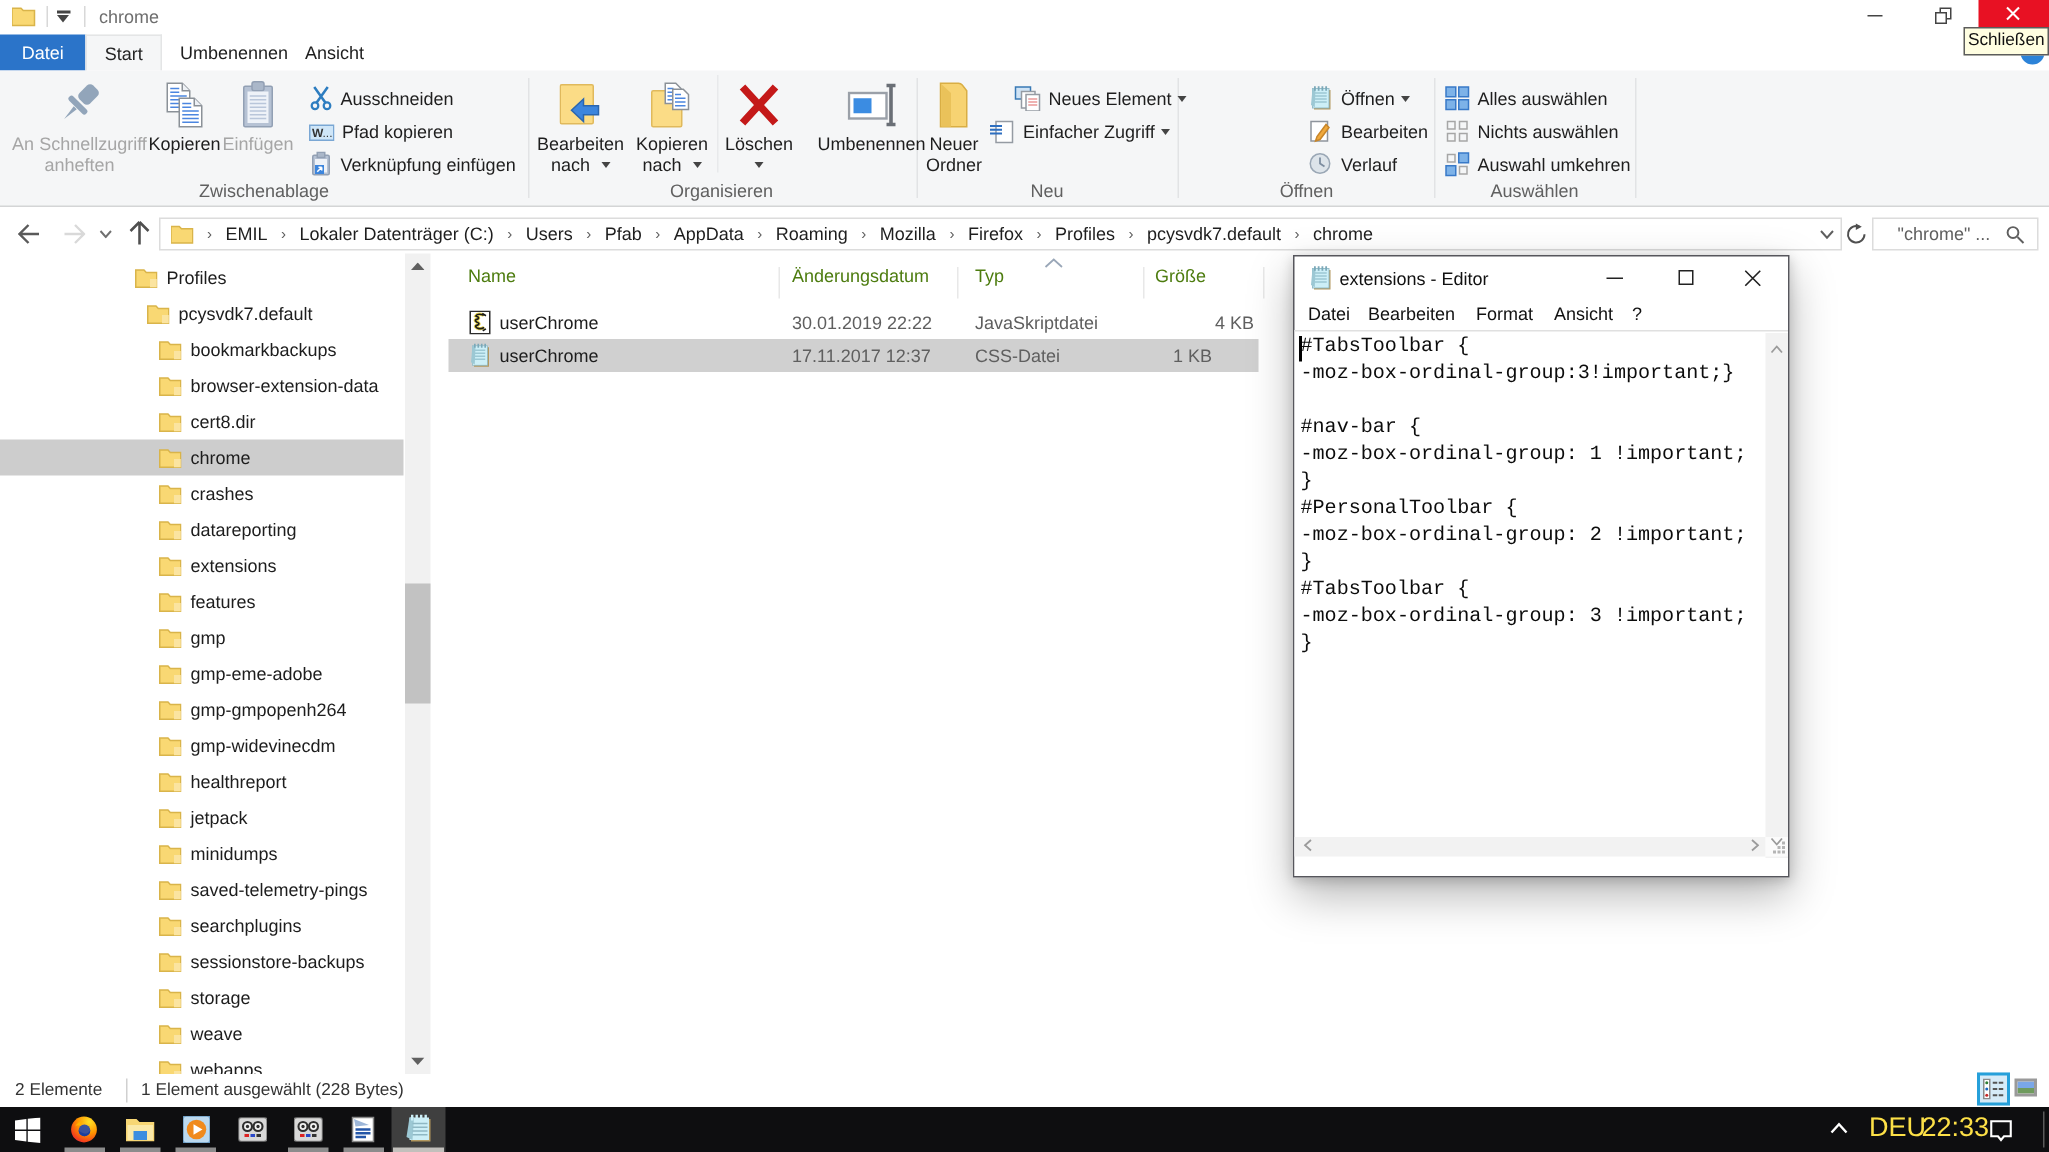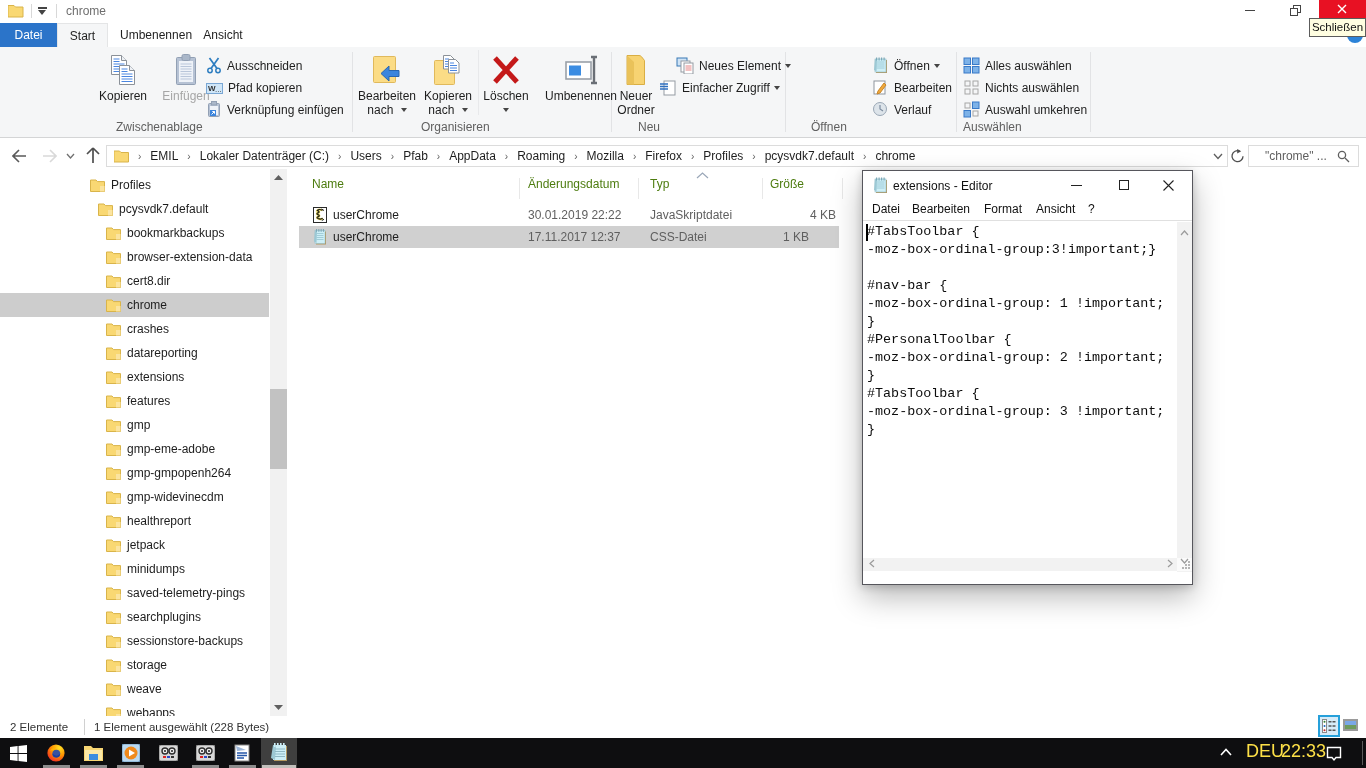--- a/index.html
+++ b/index.html
@@ -6,21 +6,21 @@
 .a{position:absolute}
 .txt{white-space:nowrap}
 
 #titlebar{left:0;top:0;width:1366px;height:23px;background:#fff}
 #tabrow{left:0;top:23px;width:1366px;height:24px;background:#fff}
 .tab{position:absolute;top:0;height:24px;line-height:24px;font-size:12px;color:#1e1e1e;text-align:center}
 #tab-datei{left:0;width:57px;background:#2b74c9;color:#fff}
 #tab-start{left:57px;width:51px;background:#f5f6f7;border:1px solid #e4e5e6;border-bottom:none;color:#242424}
 #ribbon{left:0;top:47px;width:1366px;height:91px;background:#f5f6f7;border-bottom:1px solid #d4d5d6}
 .gsep{position:absolute;top:5px;height:80px;width:1px;background:#e2e3e5}
-.glabel{position:absolute;top:73px;width:120px;text-align:left;font-size:12px;color:#606060}
+.glabel{position:absolute;top:73px;width:120px;text-align:center;font-size:12px;color:#606060}
 .bigbtn{position:absolute;top:4px;text-align:center;font-size:12px;color:#1e1e1e}
 .bigbtn .ic{height:38px;display:flex;align-items:center;justify-content:center}
 .bigbtn .l1,.bigbtn .l2{line-height:14px}
 .dis{color:#a6a6a6}
 .smallrow{position:absolute;height:21px;font-size:12px;color:#1e1e1e;display:flex;align-items:center}
 .smallrow svg{margin-right:5px}
 .dd{display:inline-block;width:0;height:0;border-left:3.5px solid transparent;border-right:3.5px solid transparent;border-top:4px solid #444;vertical-align:2px;margin-left:4px}
 #addrbox{left:106px;top:145px;width:1122px;height:22px;border:1px solid #dcdcdc;background:#fff;display:flex;align-items:center;font-size:12px;color:#1e1e1e}
 .crumbsep{color:#5f5f5f;font-size:10px;padding:0 9px}
 #searchbox{left:1248px;top:145px;width:111px;height:22px;border:1px solid #dcdcdc;background:#fff;font-size:12px;color:#5f5f5f;line-height:20px;padding-left:16px}
@@ -94,38 +94,51 @@
   <div class="gsep" style="left:611px"></div>
   <div class="gsep" style="left:785px"></div>
   <div class="gsep" style="left:956px"></div>
   <div class="gsep" style="left:1090px"></div>
   <div class="glabel" style="left:116px">Zwischenablage</div>
   <div class="glabel" style="left:421px">Organisieren</div>
   <div class="glabel" style="left:638px">Neu</div>
   <div class="glabel" style="left:811px">Öffnen</div>
   <div class="glabel" style="left:963px">Auswählen</div>
 
+  <div class="bigbtn dis" style="left:8px;width:90px">
+    <div class="ic">
+        <svg width="28" height="32" viewBox="0 0 28 32">
+          <g fill="#92a5ba" transform="rotate(45 14 15)">
+            <rect x="9" y="0" width="10" height="13" rx="3"></rect>
+            <rect x="6" y="14.5" width="16" height="4" rx="1.8"></rect>
+            <path d="M12.6 19 h2.8 l-1.4 10.5 z"></path>
+          </g>
+        </svg>
+      </div>
+    <div class="l1">An Schnellzugriff</div>
+      <div class="l2">anheften</div>
+  </div>
   <div class="bigbtn" style="left:99px;width:48px">
     <div class="ic">
         <svg width="26" height="32" viewBox="0 0 26 32">
           <g>
             <path d="M1.5 1.5 h10 l5 5 v14 h-15 z" fill="#fff" stroke="#8b9198"></path>
             <path d="M11.5 1.5 v5 h5" fill="#eef1f5" stroke="#8b9198"></path>
             <path d="M3.5 5 h6 M3.5 7.5 h6 M3.5 10 h11 M3.5 12.5 h11 M3.5 15 h11 M3.5 17.5 h11" stroke="#4b86e0" stroke-width="1"></path>
           </g>
           <g transform="translate(8 10)">
             <path d="M1.5 1.5 h10 l5 5 v14 h-15 z" fill="#fff" stroke="#8b9198"></path>
             <path d="M11.5 1.5 v5 h5" fill="#eef1f5" stroke="#8b9198"></path>
             <path d="M3.5 5 h6 M3.5 7.5 h6 M3.5 10 h11 M3.5 12.5 h11 M3.5 15 h11 M3.5 17.5 h11" stroke="#4b86e0" stroke-width="1"></path>
           </g>
         </svg>
       </div>
     <div class="l1">Kopieren</div>
   </div>
-  <div class="bigbtn dis" style="left:162px;width:48px">
+  <div class="bigbtn dis" style="left:148px;width:48px">
     <div class="ic">
         <svg width="24" height="32" viewBox="0 0 24 32">
           <rect x="2.5" y="3.5" width="19" height="27" rx="1" fill="#b6c2d4" stroke="#92a0b4"></rect>
           <rect x="8" y="0.5" width="8" height="6" rx="1.5" fill="#aab7c9" stroke="#92a0b4"></rect>
           <rect x="5" y="7" width="14" height="21" fill="#eef2f8"></rect>
           <path d="M6.5 10 h11 M6.5 12.5 h11 M6.5 15 h11 M6.5 17.5 h11 M6.5 20 h11 M6.5 22.5 h11 M6.5 25 h11" stroke="#b9c6da" stroke-width="1"></path>
         </svg>
       </div>
     <div class="l1">Einfügen</div>
   </div>
@@ -470,21 +483,21 @@
           <g fill="#7ba8b8">
             <rect x="4" y="0" width="1.1" height="2.8"></rect>
             <rect x="6.3" y="0" width="1.1" height="2.8"></rect>
             <rect x="8.6" y="0" width="1.1" height="2.8"></rect>
             <rect x="10.9" y="0" width="1.1" height="2.8"></rect>
           </g>
         </svg></span>
       <span class="fcell fdark" style="left:34px">userChrome</span>
       <span class="fcell fgray" style="left:229px">17.11.2017 12:37</span>
       <span class="fcell fgray" style="left:351px">CSS-Datei</span>
-      <span class="fcell fgray" style="left:484px;width:61px;text-align:left">1 KB</span>
+      <span class="fcell fgray" style="left:448px;width:61px;text-align:right">1 KB</span>
     </div>
   </div>
 
 <div class="a" id="status">
   <span class="a txt" style="left:10px;top:5px">2 Elemente</span>
   <div class="a" style="left:84px;top:3px;width:1px;height:16px;background:#d0d0d0"></div>
   <span class="a txt" style="left:94px;top:5px">1 Element ausgewählt (228 Bytes)</span>
   <div class="a" style="left:1318px;top:-1px;width:22px;height:22px;border:2px solid #26a0da;background:#d6ebf8"></div>
   <svg class="a" style="left:1322px;top:3px" width="14" height="14" viewBox="0 0 14 14">
       <rect x="0.5" y="0.5" width="4" height="13" fill="#fff" stroke="#8a8a8a"></rect>

